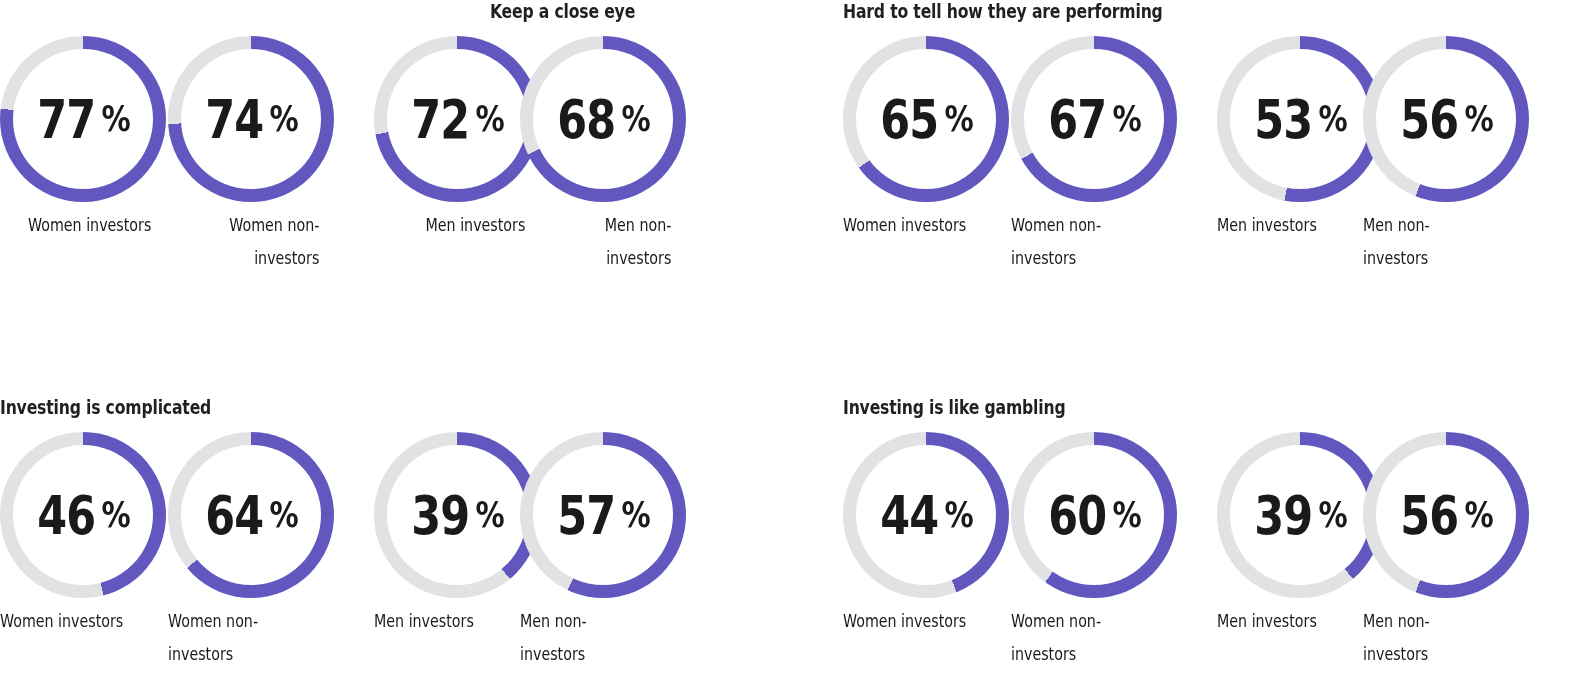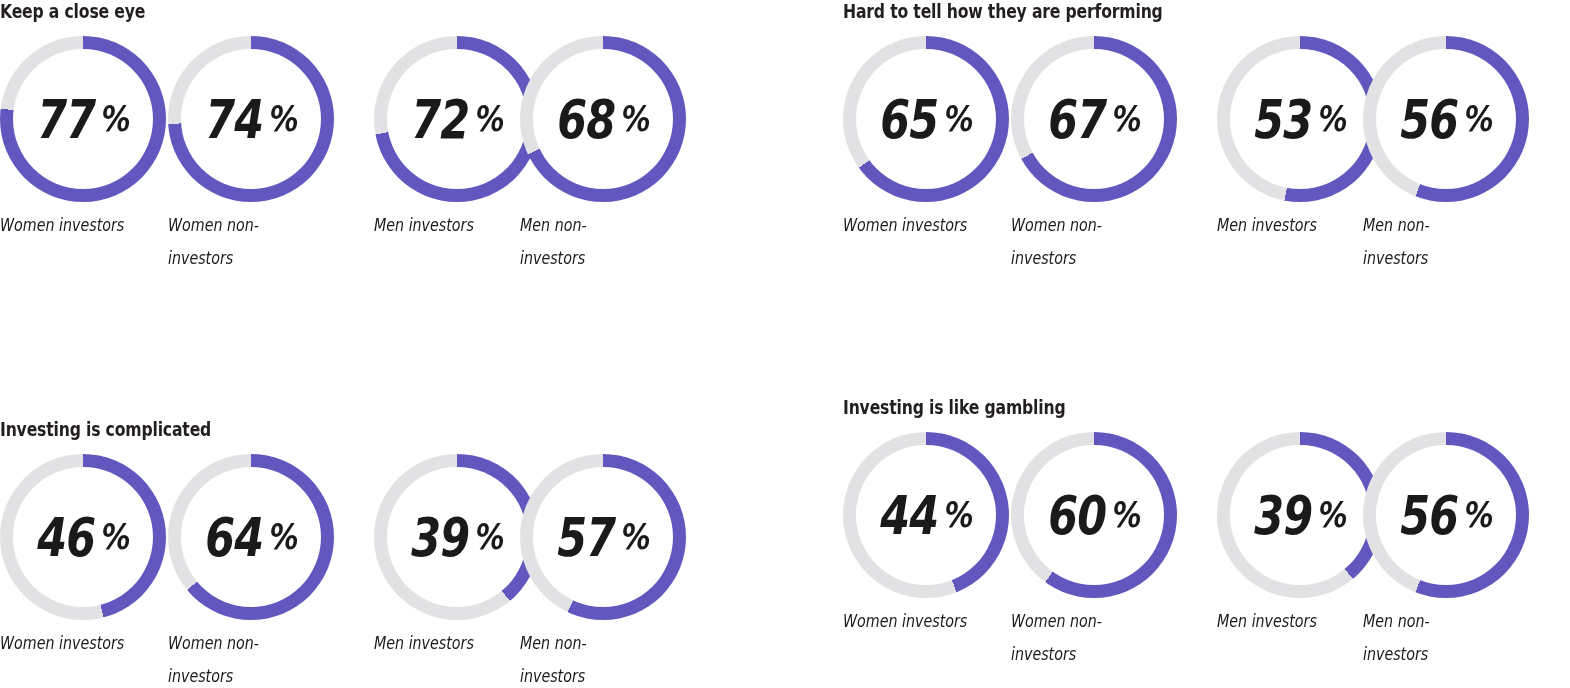--- a/index.html
+++ b/index.html
@@ -23,23 +23,23 @@
     top: 0;
     width: 1570px;
     height: 688px;
   }
 
   
   .panel {
     position: absolute;
     width: 730px;
   }
-  .panel-tl { left: 0px;   top: 0px;   }
+  .panel-tl { left: 0px;   top: 0px; text-align: right;   }
   .panel-tr { left: 843px; top: 0px;   }
-  .panel-bl { left: 0px;   top: 396px; margin-top: 22px; }
+  .panel-bl { left: 0px;   top: 396px; }
   .panel-br { left: 843px; top: 396px; }
 
   .panel-title {
     font-family: "DejaVu Sans Condensed", "Liberation Sans Narrow", "Liberation Sans", sans-serif;
     font-weight: 700;
     font-size: 20px;
     line-height: 22px;
     letter-spacing: -0.2px;
     color: #231f20;
     white-space: nowrap;
@@ -49,21 +49,20 @@
     padding: 0;
   }
 
   
   .gauge-row {
     position: absolute;
     left: 0;
     top: 36px;
     width: 730px;
     height: 250px;
-    font-style: italic;
   }
 
   .gauge-cell {
     position: absolute;
     top: 0;
     width: 166px;
   }
   .gauge-cell.c0 { left: 0px;   }
   .gauge-cell.c1 { left: 168px; }
   .gauge-cell.c2 { left: 374px; }

